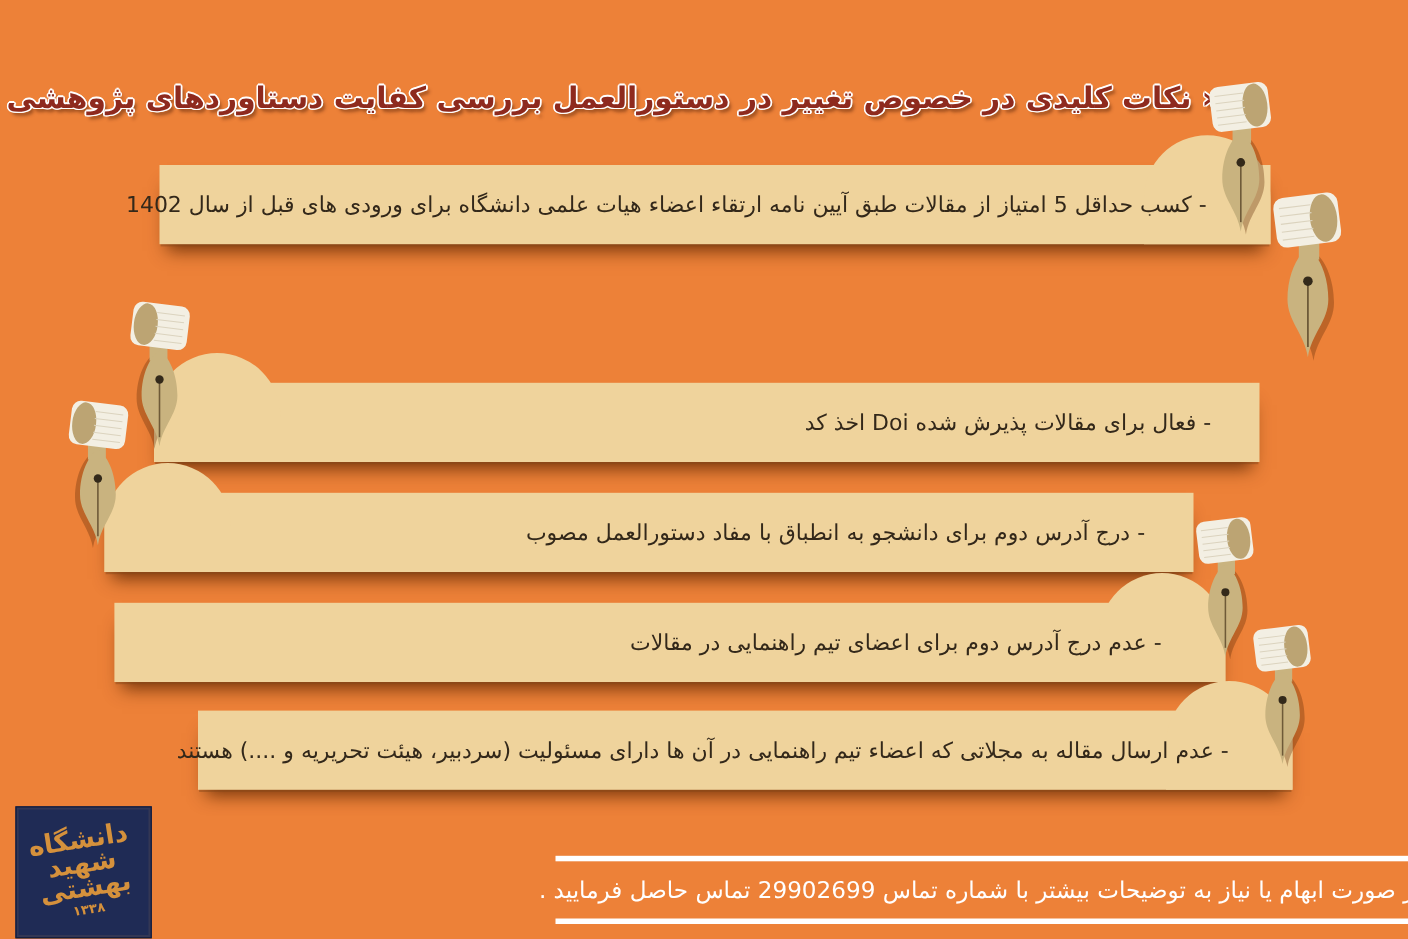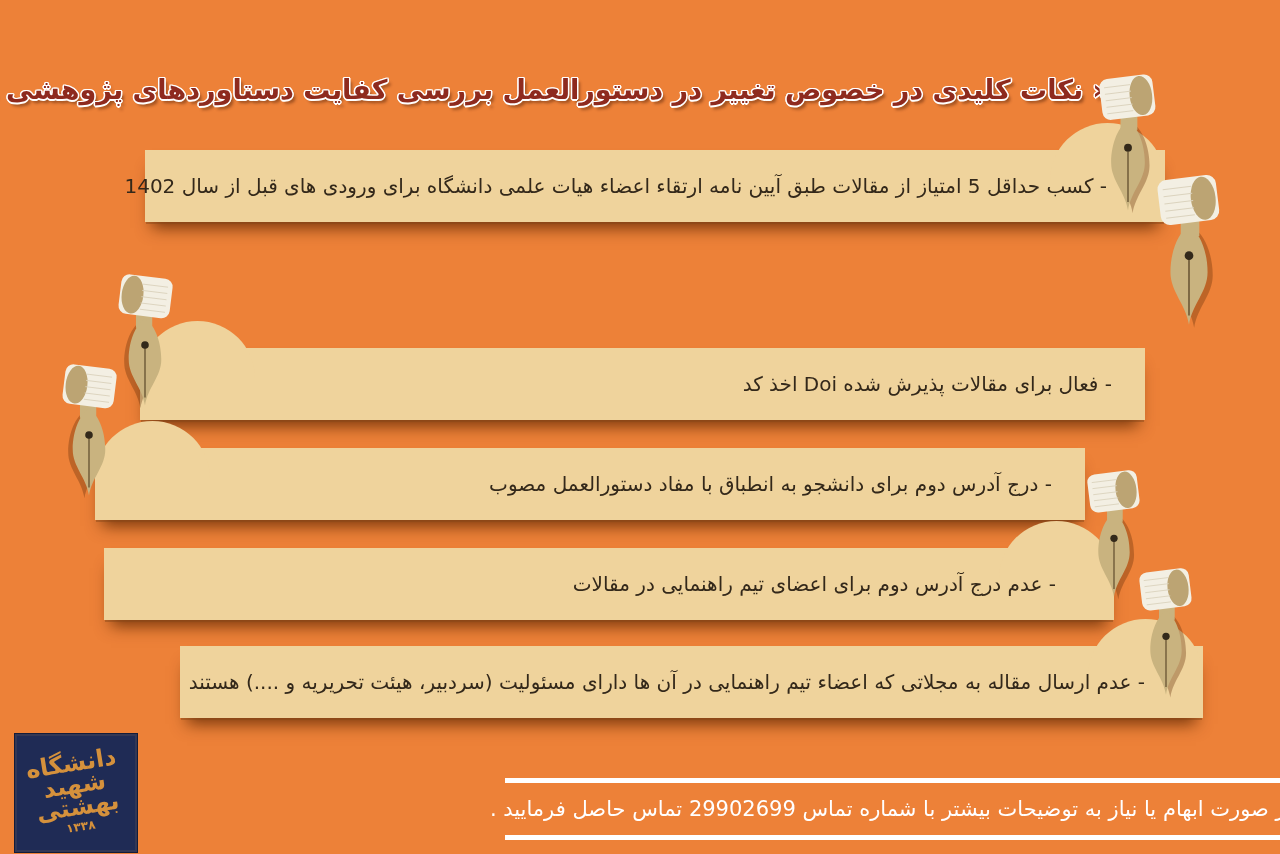--- a/index.html
+++ b/index.html
@@ -36,28 +36,28 @@
   }
   .banner.dome-right .dome{right:0;}
   .banner.dome-left  .dome{left:0;}
   .banner .txt{
     position:absolute;inset:0;direction:rtl;
     display:flex;align-items:center;justify-content:flex-start;
     font-size:20px;font-weight:500;color:#33281A;white-space:nowrap;
     z-index:2;
   }
   .banner.dome-right .txt{padding:0 58px 0 20px;}
-  .banner.dome-left  .txt{padding:0 33px 0 140px;}
+  .banner.dome-left  .txt{padding:0 44px 0 140px;}
 
-  #b1{left:145px;top:150px;width:1010px;padding-left:10px;}
+  #b1{left:145px;top:150px;width:1010px;}
   #b2{left:200px;top:252px;width:995px;}
   #b3{left:140px;top:348px;width:1005px;}
   #b4{left:95px; top:448px;width:990px;}
   #b5{left:104px;top:548px;width:1010px;}
-  #b6{left:180px;top:646px;width:995px;padding-left:28px;}
+  #b6{left:180px;top:646px;width:995px;}
 
   
   .pen{position:absolute;z-index:5;overflow:visible;}
   .pen-flip{transform:scaleX(-1);}
   #penA{left:1098px;top:70px; width:60px;height:146px;}
   #penB{left:1156px;top:170px;width:66px;height:161px;}
   #penC{left:116px; top:270px;width:58px;height:141px;}
   #penD{left:60px;  top:360px;width:58px;height:141px;}
   #penE{left:1086px;top:466px;width:56px;height:136px;}
   #penF{left:1138px;top:564px;width:56px;height:136px;}

